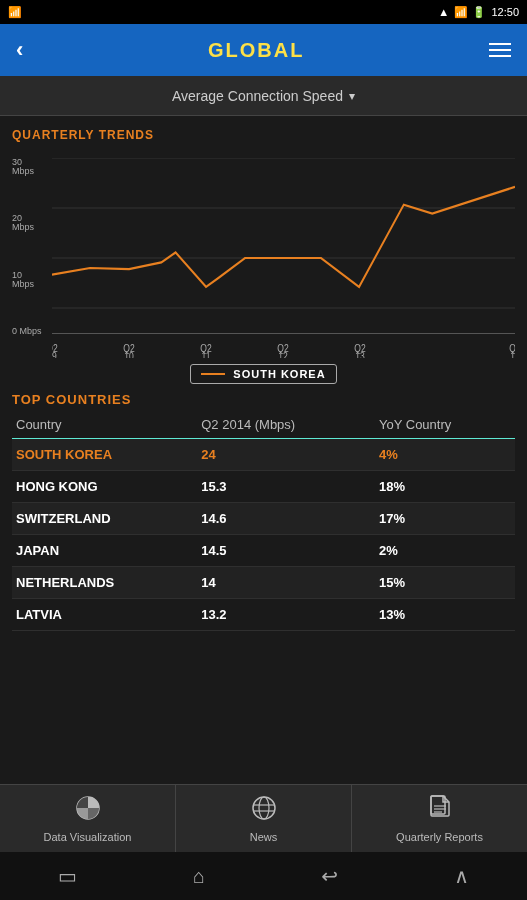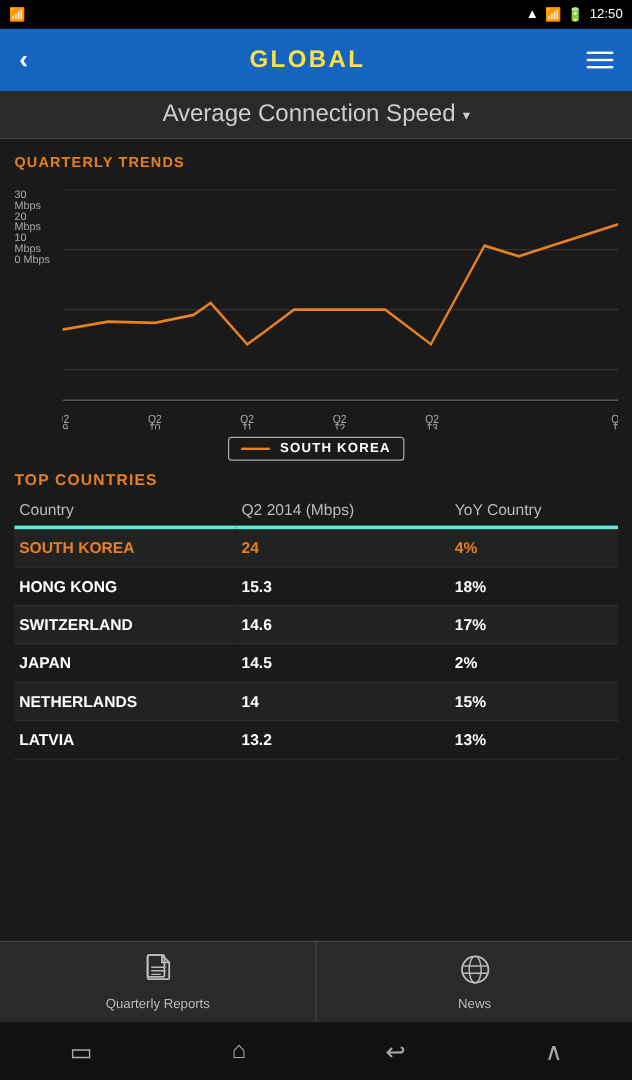--- a/index.html
+++ b/index.html
@@ -75,21 +75,21 @@
     .dropdown-bar {
       background: #2a2a2a;
       height: 40px;
       display: flex;
       align-items: center;
       justify-content: center;
       border-bottom: 1px solid #444;
     }
     .dropdown-label {
       color: #ccc;
-      font-size: 20px;
+      font-size: 14px;
       cursor: pointer;
     }
     .dropdown-arrow {
       color: #ccc;
       margin-left: 6px;
       font-size: 12px;
     }
 
     
     .chart-section {
@@ -110,20 +110,21 @@
       height: 200px;
     }
 
     .chart-y-labels {
       position: absolute;
       left: 0;
       top: 0;
       height: 100%;
       display: flex;
       flex-direction: column;
+      justify-content: space-between;
       padding-bottom: 22px;
     }
     .y-label {
       color: #aaa;
       font-size: 9px;
       line-height: 1;
     }
 
     svg.chart-svg {
       position: absolute;
@@ -171,21 +172,21 @@
       letter-spacing: 1px;
       margin-bottom: 4px;
     }
 
     .countries-table {
       width: 100%;
       border-collapse: collapse;
       font-size: 13px;
     }
     .countries-table thead tr {
-      border-bottom: 3px solid #5eead4;
+      border-bottom: 1px solid #5eead4;
     }
     .countries-table th {
       color: #bbb;
       font-weight: normal;
       padding: 6px 4px;
       text-align: left;
     }
     .countries-table th:nth-child(2),
     .countries-table th:nth-child(3) {
       text-align: left;
@@ -394,42 +395,54 @@
           <td>13.2</td>
           <td>13%</td>
         </tr>
       </tbody>
   </table>
 </div>
 
 <div class="bottom-nav">
   <div class="nav-item">
     <div class="nav-icon">
+      <svg width="26" height="26" viewBox="0 0 26 26">
+        <circle cx="13" cy="13" r="11" fill="none" stroke="#bbb" stroke-width="1.5"></circle>
+        <path d="M13,13 L13,2 A11,11 0 0,1 24,13 Z" fill="#bbb"></path>
+        <path d="M13,13 L24,13 A11,11 0 0,1 13,24 Z" fill="#666"></path>
+        <path d="M13,13 L13,24 A11,11 0 0,1 2,13 Z" fill="#999"></path>
+        <path d="M13,13 L2,13 A11,11 0 0,1 13,2 Z" fill="#444"></path>
+      </svg>
+    </div>
+    <span class="nav-label">Data Visualization</span>
+  </div>
+  <div class="nav-item">
+    <div class="nav-icon">
+      <svg width="26" height="26" viewBox="0 0 26 26">
+        <circle cx="13" cy="13" r="11" fill="none" stroke="#bbb" stroke-width="1.5"></circle>
+        <ellipse cx="13" cy="13" rx="5" ry="11" fill="none" stroke="#bbb" stroke-width="1.2"></ellipse>
+        <line x1="2" y1="10" x2="24" y2="10" stroke="#bbb" stroke-width="1.2"></line>
+        <line x1="2" y1="16" x2="24" y2="16" stroke="#bbb" stroke-width="1.2"></line>
+      </svg>
+    </div>
+    <span class="nav-label">News</span>
+  </div>
+  <div class="nav-item">
+    <div class="nav-icon">
       <svg width="22" height="26" viewBox="0 0 22 26">
         <rect x="2" y="1" width="14" height="18" rx="1" fill="none" stroke="#bbb" stroke-width="1.5"></rect>
         <path d="M14,1 L20,7 L20,20 Q20,21 19,21 L3,21 Q2,21 2,20 L2,2 Q2,1 3,1 Z" fill="none" stroke="#bbb" stroke-width="1.5"></path>
         <path d="M14,1 L14,7 L20,7" fill="none" stroke="#bbb" stroke-width="1.5"></path>
         <line x1="5" y1="11" x2="17" y2="11" stroke="#bbb" stroke-width="1.2"></line>
         <line x1="5" y1="14" x2="17" y2="14" stroke="#bbb" stroke-width="1.2"></line>
         <line x1="5" y1="17" x2="13" y2="17" stroke="#bbb" stroke-width="1.2"></line>
       </svg>
     </div>
     <span class="nav-label">Quarterly Reports</span>
   </div>
-  <div class="nav-item">
-    <div class="nav-icon">
-      <svg width="26" height="26" viewBox="0 0 26 26">
-        <circle cx="13" cy="13" r="11" fill="none" stroke="#bbb" stroke-width="1.5"></circle>
-        <ellipse cx="13" cy="13" rx="5" ry="11" fill="none" stroke="#bbb" stroke-width="1.2"></ellipse>
-        <line x1="2" y1="10" x2="24" y2="10" stroke="#bbb" stroke-width="1.2"></line>
-        <line x1="2" y1="16" x2="24" y2="16" stroke="#bbb" stroke-width="1.2"></line>
-      </svg>
-    </div>
-    <span class="nav-label">News</span>
-  </div>
 </div>
 
 <div class="sys-nav">
   <span class="sys-nav-btn">▭</span>
   <span class="sys-nav-btn">⌂</span>
   <span class="sys-nav-btn">↩</span>
   <span class="sys-nav-btn">∧</span>
 </div>
 
 </body></html>

